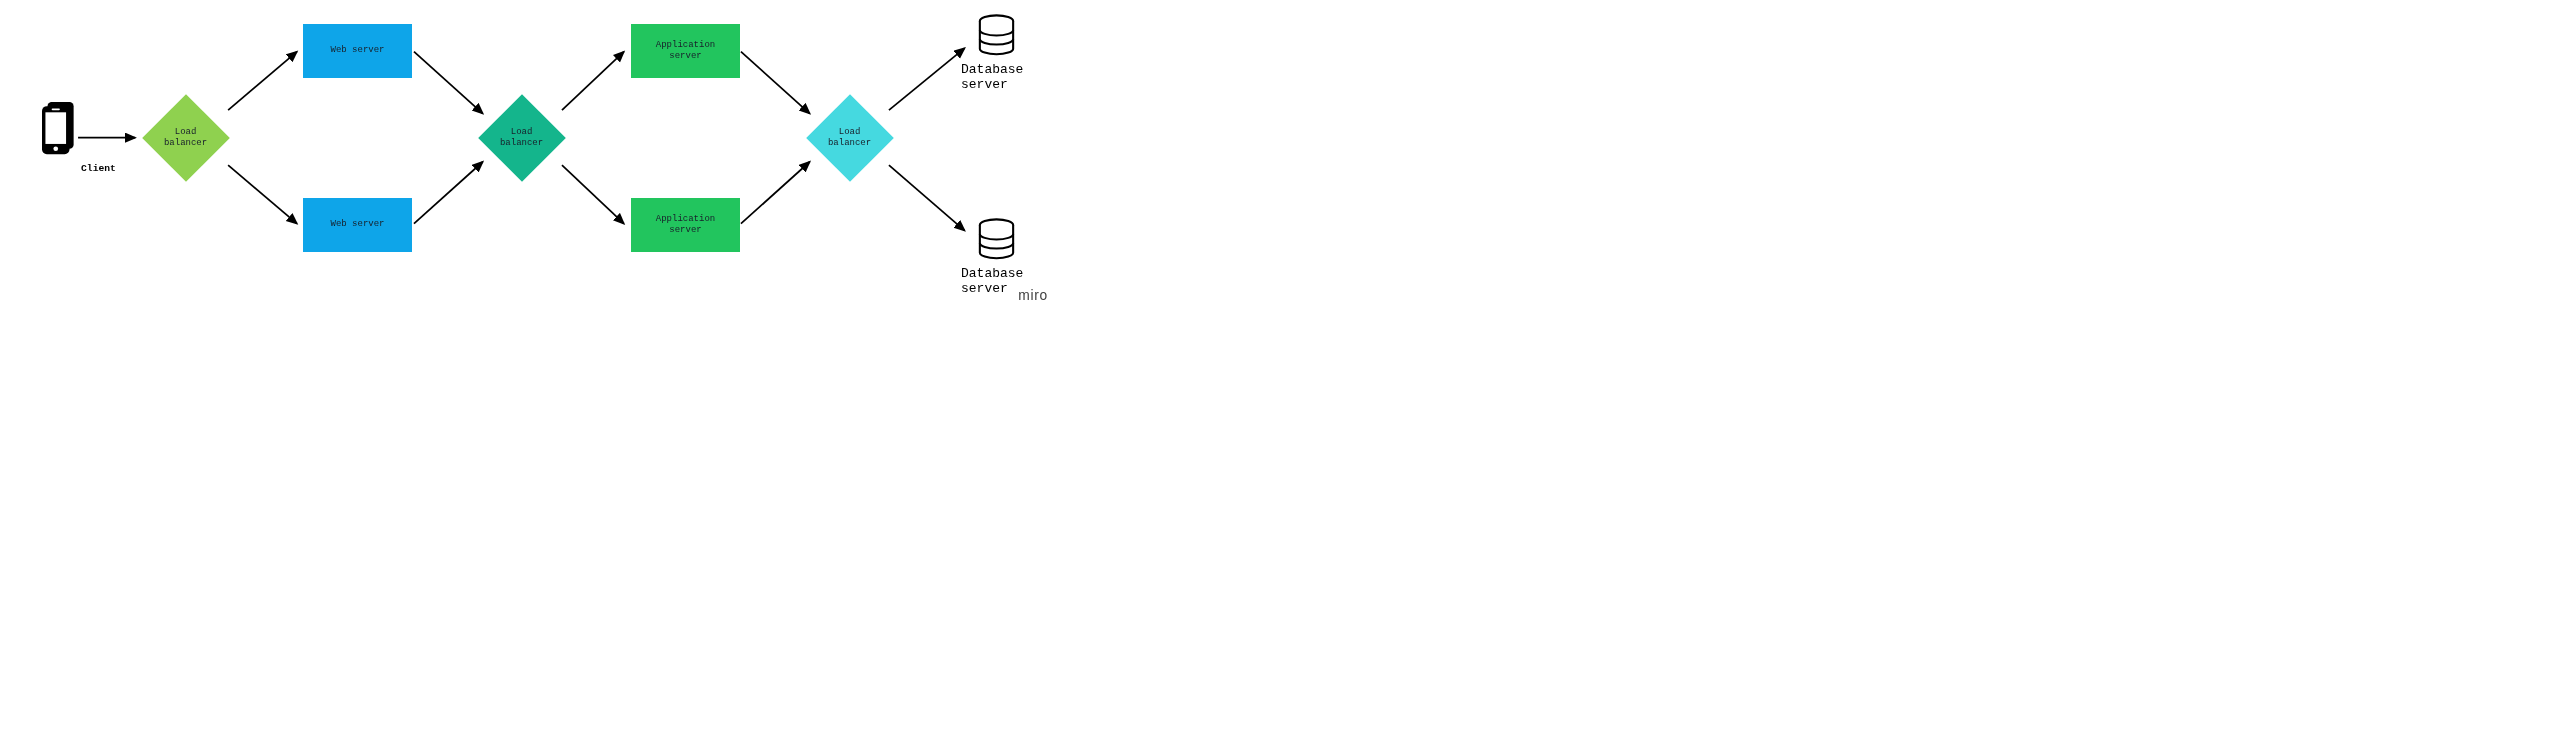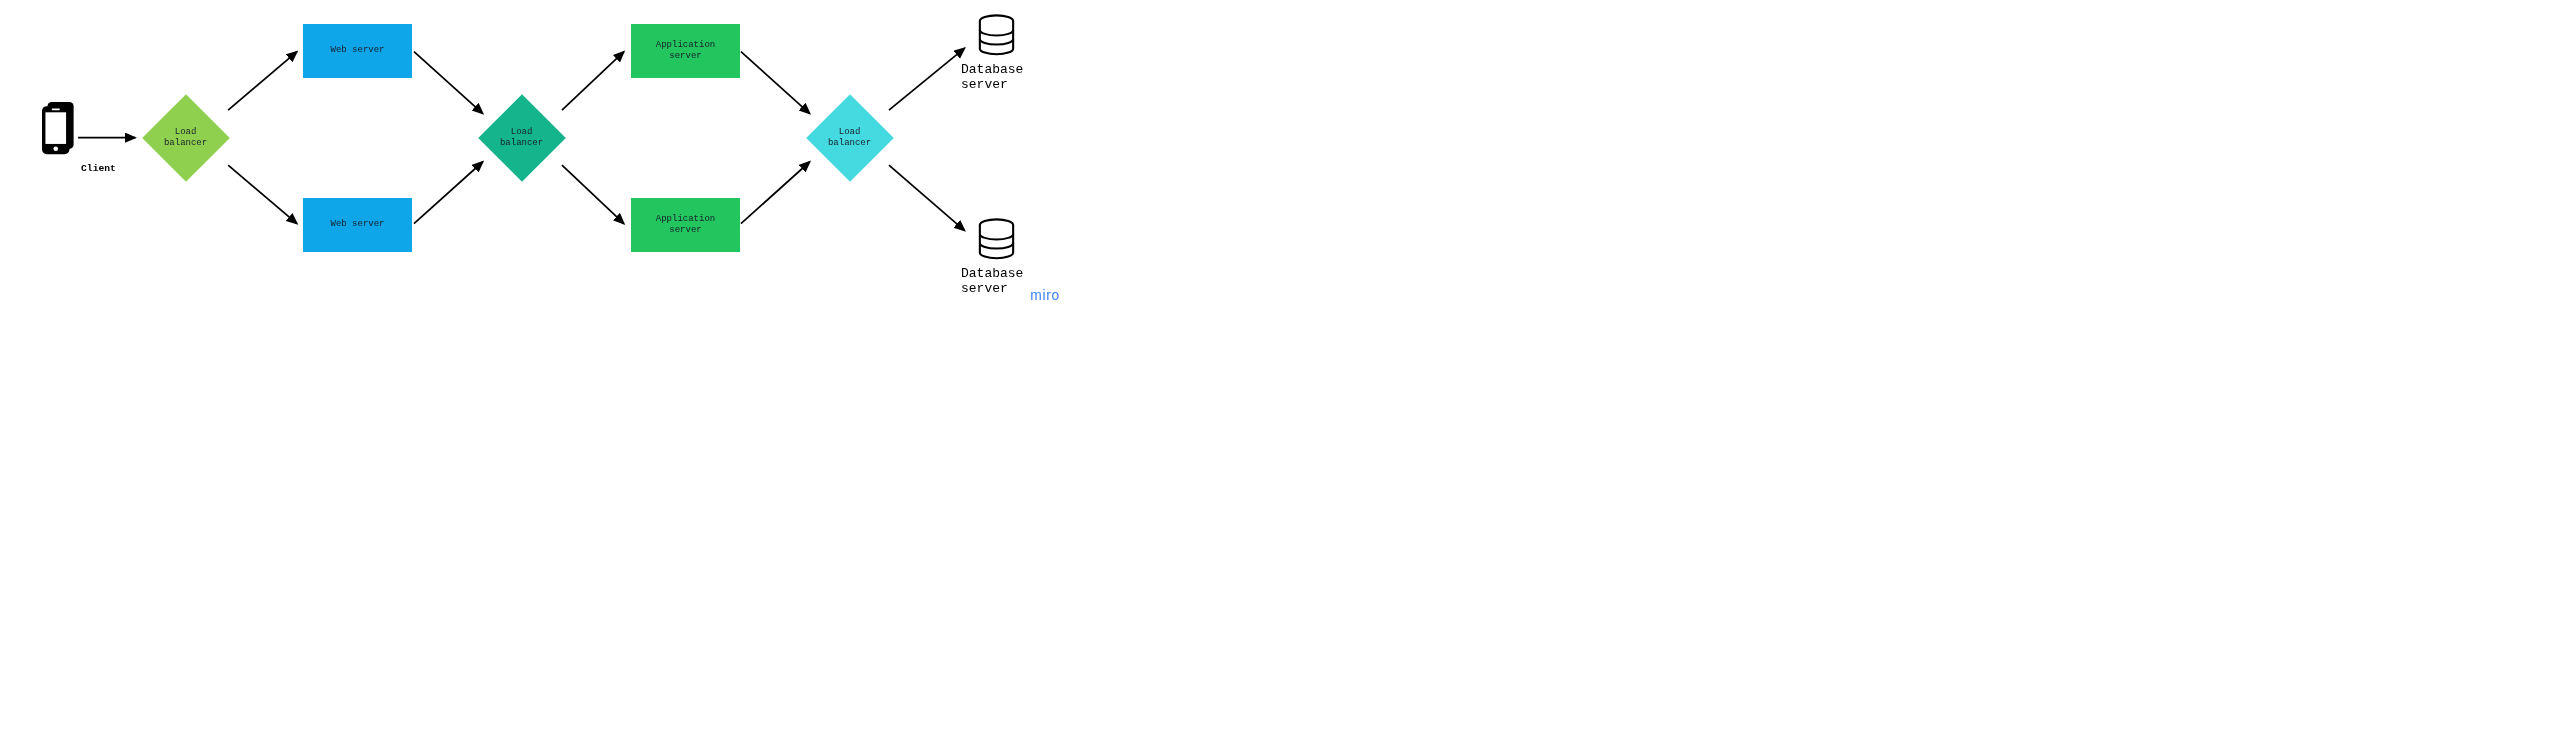--- a/index.html
+++ b/index.html
@@ -52,26 +52,26 @@
   .web { background: #0ea5e9; }
   .app { background: #22c55e; }
   
   .db-label {
     position: absolute;
     font-size: 13px;
   }
   
   .watermark {
     position: absolute;
-    right: 13px;
+    right: 25px;
     bottom: 4.1px;
     font-family: Arial, Helvetica, sans-serif;
     font-size: 13.8px;
     letter-spacing: 0.7px;
-    color: #3b82f6;
+    color: #404040;
     font-weight: 500;
   }
   svg.overlay {
     position: absolute;
     left: 0; top: 0;
     width: 1073px;
     height: 307px;
     pointer-events: none;
   }
 </style>

